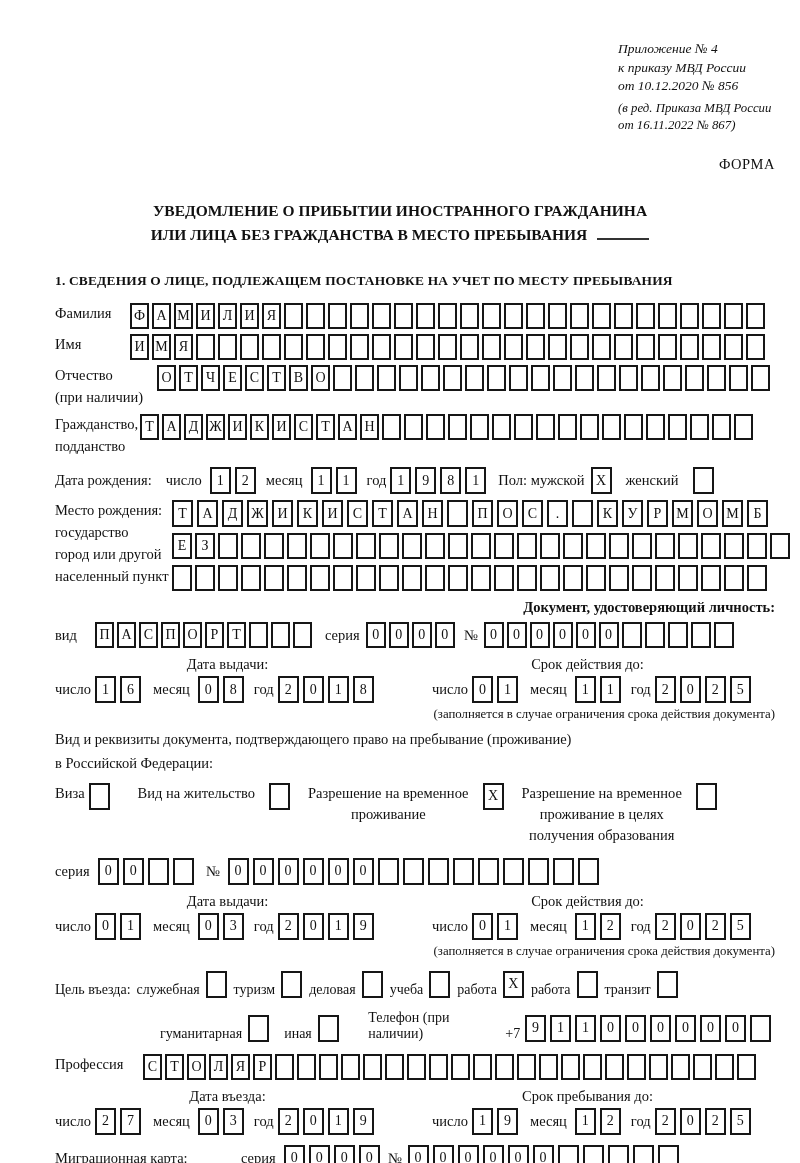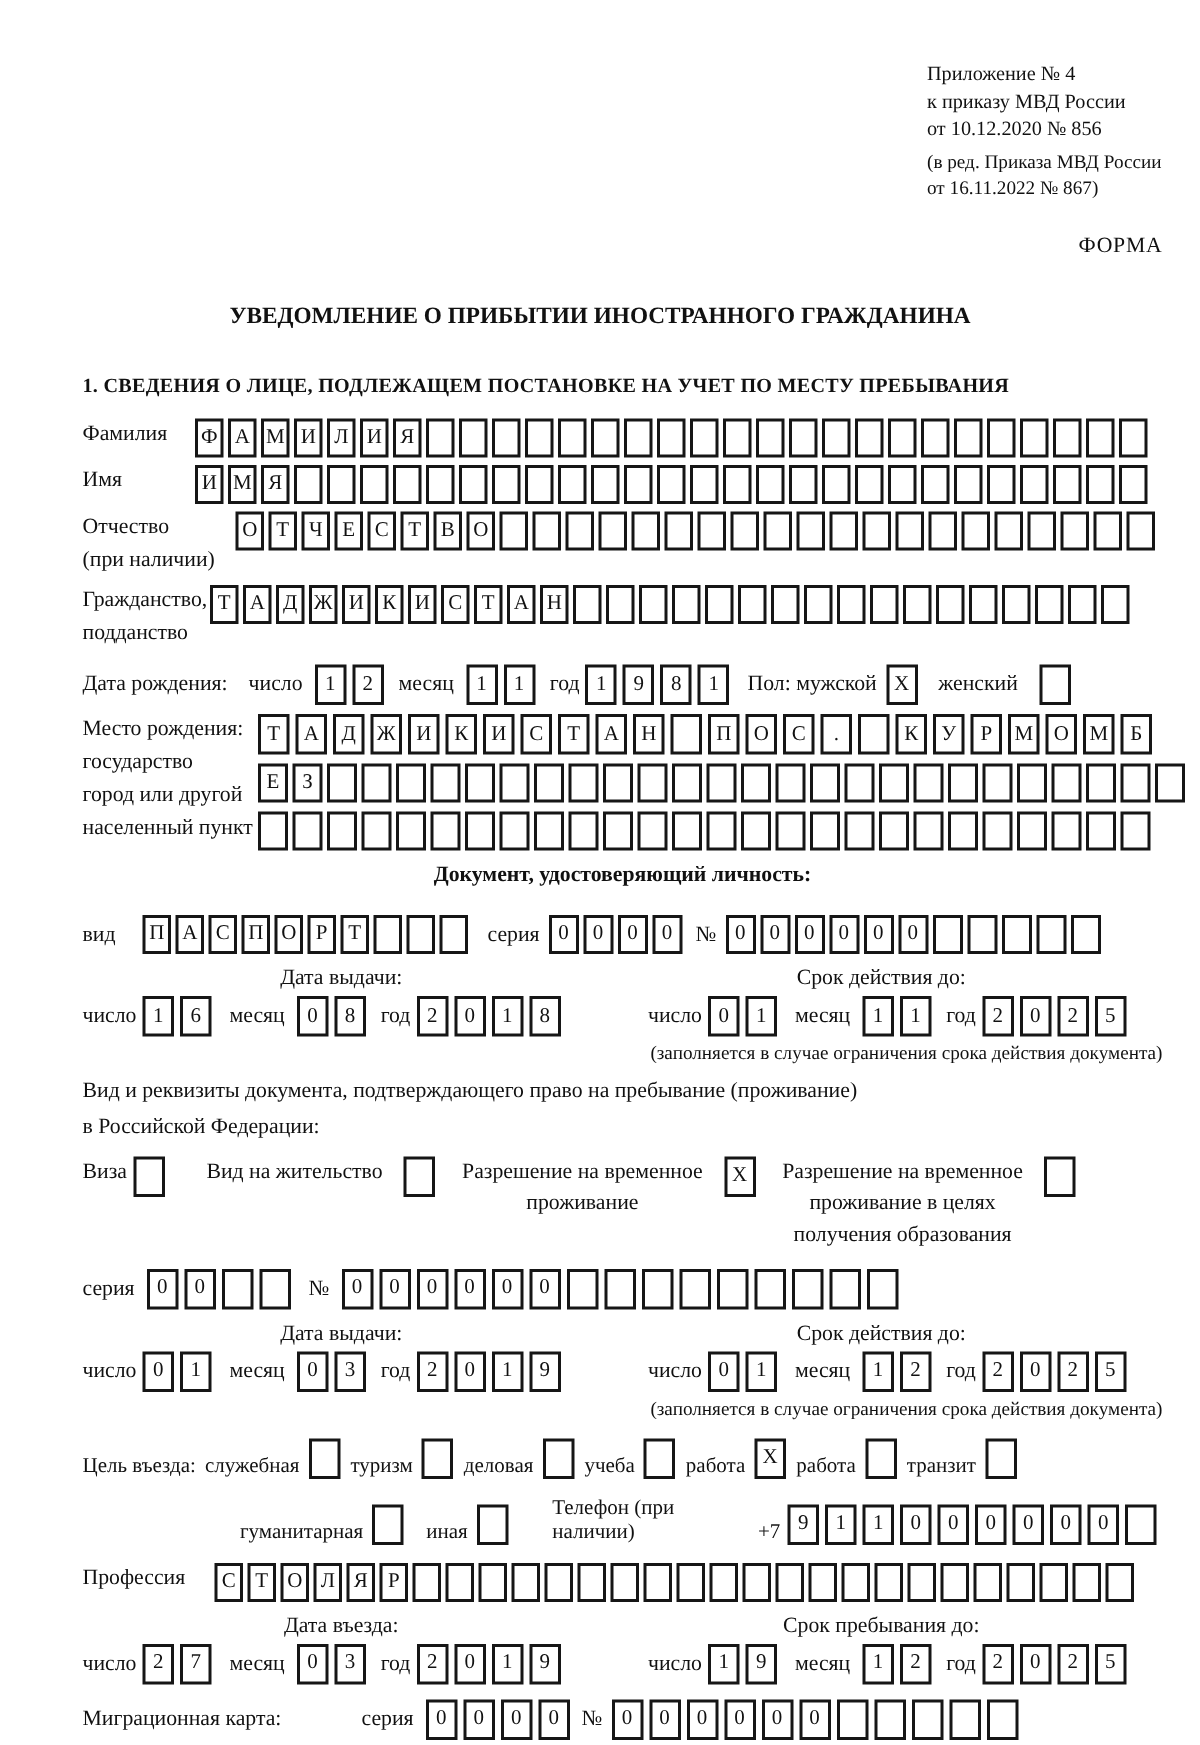--- a/index.html
+++ b/index.html
@@ -1,19 +1,19 @@
 <!DOCTYPE html>
 <html><head>
 <meta charset="utf-8">
 <style>
   html,body{margin:0;padding:0;background:#fff;}
   body{width:800px;height:1163px;font-family:"Liberation Serif","DejaVu Serif",serif;color:#111;}
   .page{position:relative;width:800px;height:1163px;box-sizing:border-box;padding:40px 25px 0 55px;overflow:hidden;}
   
-  .hdr{margin-left:563px;width:160px;font-size:13.5px;line-height:1.38;}
+  .hdr{margin-left:563px;width:160px;font-size:13.5px;line-height:1.38;font-style:italic;}
   .hdr .sub{font-size:12.8px;margin-top:4px;line-height:1.35;}
   .forma{margin-left:563px;width:157px;text-align:right;font-weight:normal;font-size:14.5px;margin-top:22px;letter-spacing:.5px;}
   
   .title{margin:26px -25px 0 -55px;text-align:center;font-weight:bold;font-size:15.5px;line-height:1.55;}
   .uline{display:inline-block;width:52px;border-bottom:2px solid #333;margin-left:10px;vertical-align:baseline;}
   .sec1{margin-top:26px;font-weight:bold;font-size:13.4px;letter-spacing:.2px;}
   
   .frow{display:flex;align-items:flex-start;margin-bottom:5px;}
   .lbl{font-size:14.5px;line-height:1.5;flex:none;}
   .w75{width:75px;}
@@ -24,21 +24,21 @@
         width:15px;height:22px;border:2px solid #161616;margin-right:3px;background:#fff;
         font-size:14px;line-height:1;}
   .md .cell{width:16px;}
   .lg .cell{width:17px;height:23px;margin-right:4px;}
   .cb{display:inline-flex;}
   .cb .cell{width:17px;height:23px;margin-right:0;}
   .inline-row{display:flex;align-items:center;font-size:14.5px;}
   .inline-row > span{flex:none;}
   .gap4{width:4px;} .gap6{width:6px;} .gap8{width:8px;} .gap10{width:10px;} .gap14{width:14px;} .gap18{width:18px;}
   .stack{display:flex;flex-direction:column;gap:6px;}
-  .center-b{ text-align:center;font-weight:bold;font-size:14.5px;margin:8px 0 18px 0;}
+  .center-b{ text-align:right;font-weight:bold;font-size:14.5px;margin:8px 0 6px 0;}
   .twocol{display:flex;margin-top:8px;}
   .tc-left{width:345px;}
   .tc-right{flex:1;}
   .col-h{text-align:center;font-size:14.5px;margin-bottom:3px;}
   .note{font-size:12.8px;text-align:right;margin-top:4px;}
   .plain{font-size:14.5px;line-height:1.6;}
   .permits{display:flex;align-items:flex-start;margin-top:8px;font-size:14.5px;}
   .permits .opt{display:flex;align-items:flex-start;}
   .permits .txt{text-align:center;line-height:1.45;}
   .purpose-row{display:flex;align-items:flex-end;font-size:14px;margin-top:12px;}
@@ -56,20 +56,21 @@
     <div>от 10.12.2020 № 856</div>
     <div class="sub">
       <div>(в ред. Приказа МВД России</div>
       <div>от 16.11.2022 № 867)</div>
     </div>
   </div>
   <div class="forma">ФОРМА</div>
 
   <div class="title">
     <div>УВЕДОМЛЕНИЕ О ПРИБЫТИИ ИНОСТРАННОГО ГРАЖДАНИНА</div>
+    <div><span>ИЛИ ЛИЦА БЕЗ ГРАЖДАНСТВА В МЕСТО ПРЕБЫВАНИЯ</span><span class="uline"></span></div>
   </div>
 
   <div class="sec1">1. СВЕДЕНИЯ О ЛИЦЕ, ПОДЛЕЖАЩЕМ ПОСТАНОВКЕ НА УЧЕТ ПО МЕСТУ ПРЕБЫВАНИЯ</div>
 
   <div class="frow mt14">
     <span class="lbl w75">Фамилия</span>
     <span class="cells">
         <span class="cell">Ф</span>
         <span class="cell">А</span>
         <span class="cell">М</span>

